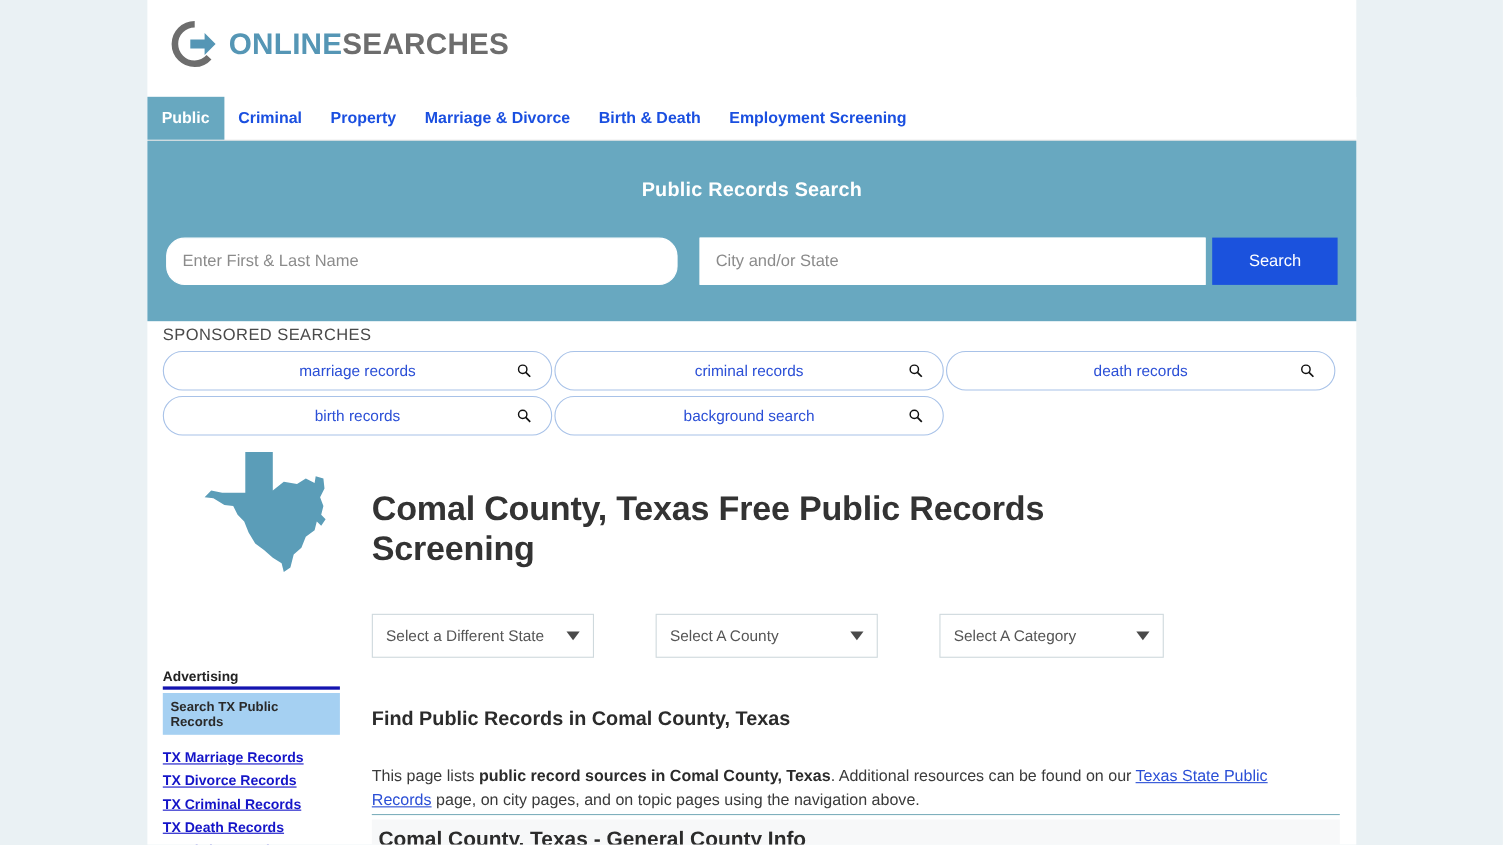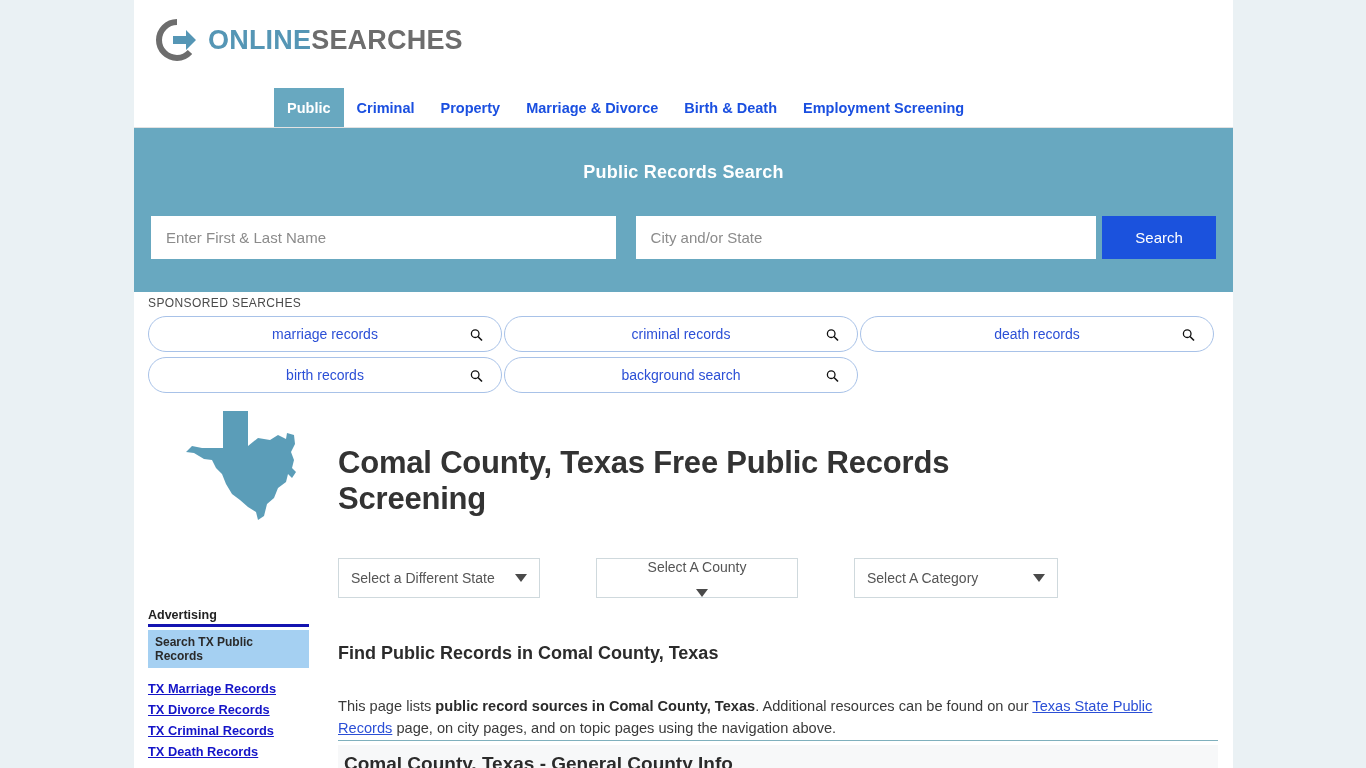--- a/index.html
+++ b/index.html
@@ -48,21 +48,20 @@
   .logo-searches { color: #6d6d6d; }
 
   
   .nav {
     position: absolute;
     left: 0; top: 88px;
     width: 1099px;
     height: 40px;
     display: flex;
     align-items: stretch;
-    padding-left: 140px;
     border-bottom: 1px solid #e2e2e2;
     background: #ffffff;
   }
   .nav-item {
     display: flex; align-items: center;
     padding: 0 13px;
     font-size: 14.5px;
     font-weight: bold;
     color: #1a4fe0;
     cursor: pointer;
@@ -99,40 +98,40 @@
     height: 43px;
     border: 1px solid #ffffff;
     background: #ffffff;
     font-size: 15px;
     color: #333;
     padding: 0 14px;
     outline: none;
     font-family: "Liberation Sans", sans-serif;
   }
   .search-input::placeholder { color: #8b8b8b; }
-  #name-field { width: 470px; margin-right: 20px; }
+  #name-field { width: 470px; margin-right: 20px; border-radius: 17px; }
   #city-field { width: 466px; margin-right: 6px; }
   .search-btn {
     width: 115px; height: 43px;
     background: #1b52dd;
     border: none;
     color: #ffffff;
     font-size: 15px;
     cursor: pointer;
     font-family: "Liberation Sans", sans-serif;
   }
 
   
   .sponsored {
     position: absolute;
     left: 14px; top: 296px;
     width: 1070px;
   }
   .sponsored-label {
-    font-size: 12px;
+    font-size: 15px;
     color: #4a4a4a;
     letter-spacing: .4px;
     margin-bottom: 6px;
   }
   .pill-grid {
     display: flex;
     flex-wrap: wrap;
     gap: 5px 2px;
   }
   .pill {
@@ -189,21 +188,21 @@
     display: flex;
     align-items: center;
     justify-content: space-between;
     padding: 0 12px;
     font-size: 14px;
     color: #555555;
     cursor: pointer;
     margin-right: 12px;
   }
   #sel-state { width: 202px; }
-  #sel-county { width: 202px; flex-direction: column; }
+  #sel-county { width: 202px; }
   #sel-category { width: 204px; }
   .caret {
     width: 0; height: 0;
     border-left: 6px solid transparent;
     border-right: 6px solid transparent;
     border-top: 8px solid #4a4a4a;
     margin-left: 10px;
   }
 
   

